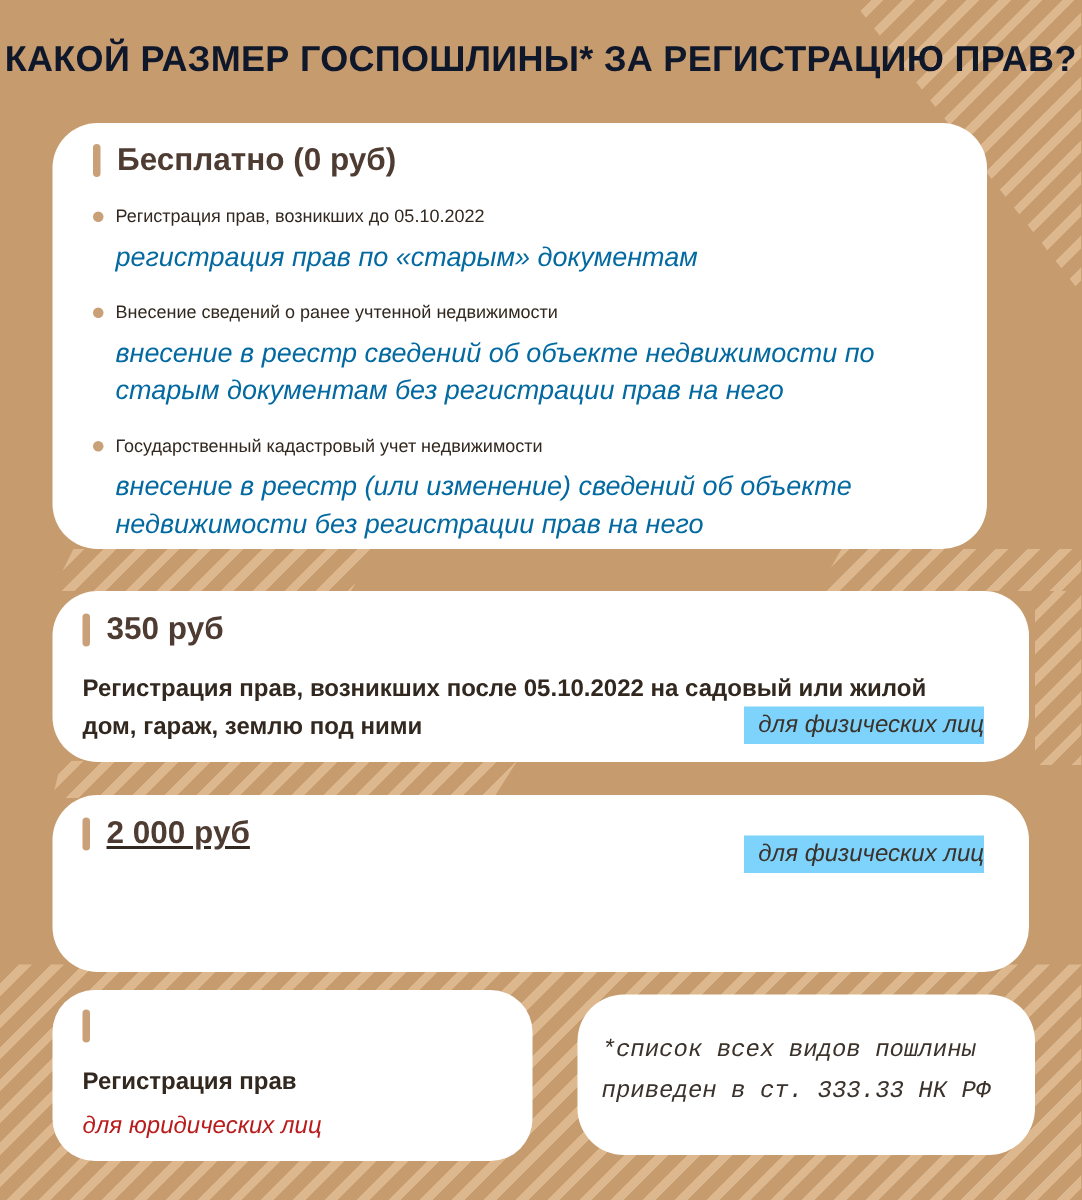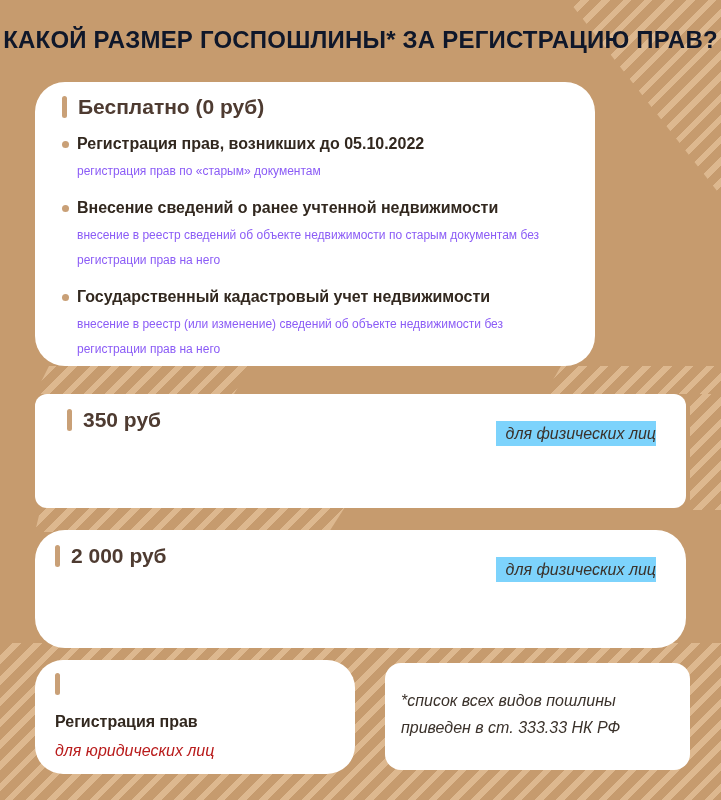--- a/index.html
+++ b/index.html
@@ -41,26 +41,26 @@
 
   
   .card {
     position: absolute;
     background: #ffffff;
     border-radius: 30px;
     box-sizing: border-box;
     color: #32281f;
     overflow: hidden;
   }
-  #card-free  { left: 35px; top:  82px; width: 560px; height: 284px; padding: 12px 30px 0 27px; }
-  #card-350   { left: 35px; top: 394px; width: 651px; height: 114px; padding: 13px 30px 0 32px; border-radius: 12px; }
-  #card-2000  { left: 35px; top: 530px; width: 651px; height: 118px; padding: 13px 30px 0 20px; }
+  #card-free  { left: 35px; top:  82px; width: 623px; height: 284px; padding: 12px 30px 0 27px; }
+  #card-350   { left: 35px; top: 394px; width: 651px; height: 114px; padding: 13px 30px 0 20px; }
+  #card-2000  { left: 35px; top: 530px; width: 651px; height: 118px; padding: 13px 30px 0 20px; text-decoration: underline; }
   #card-22000 { left: 35px; top: 660px; width: 320px; height: 114px; padding: 13px 20px 0 20px; border-radius: 28px; }
-  #card-note  { left: 385px; top: 663px; width: 305px; height: 107px; border-radius: 16px;
-                display: flex; align-items: center; padding: 0 8px 6px 16px; }
+  #card-note  { left: 385px; top: 663px; width: 305px; height: 107px; border-radius: 31px;
+                display: flex; align-items: center; padding: 0 8px 6px 16px; font-family: Liberation Mono, monospace; }
 
   .price-row { display: flex; align-items: center; gap: 11px; margin-bottom: 14px; }
   .accent-bar {
     width: 5px; height: 22px;
     background: #c9a077;
     border-radius: 3px;
     flex: 0 0 auto;
   }
   .price {
     color: #4e3b31;
@@ -70,28 +70,28 @@
   }
 
   
   .item { margin-left: 15px; position: relative; margin-bottom: 14px; }
   .item-bullet {
     position: absolute; left: -15px; top: 7px;
     width: 7px; height: 7px; border-radius: 50%;
     background: #c9a077;
   }
   .item-title {
-    font-size: 16px; font-weight: 700;
+    font-size: 12px; font-weight: 400;
     line-height: 20px; margin: 0 0 5px 0;
     color: #32281f;
   }
   .item-note {
-    font-size: 12px; 
+    font-size: 18px; font-style: italic;
     line-height: 25px; margin: 0;
-    color: #8b5cf6;
+    color: #0369a1;
   }
 
   
   .body {
     position: relative;
     margin-top: 12px;
     font-size: 16px; font-weight: 700;
     line-height: 25px;
     color: #32281f;
   }
@@ -147,20 +147,21 @@
     <p class="item-note">внесение в реестр (или изменение) сведений об объекте недвижимости без регистрации прав на него</p>
   </div>
 </div>
 
 <div class="card" id="card-350">
   <div class="price-row">
     <span class="accent-bar"></span>
     <span class="price">350 руб</span>
   </div>
   <div class="body">
+    <span>Регистрация прав, возникших после 05.10.2022 на садовый или жилой дом, гараж, землю под ними</span>
     <span class="audience">для физических лиц</span>
   </div>
 </div>
 
 <div class="card" id="card-2000">
   <div class="price-row">
     <span class="accent-bar"></span>
     <span class="price">2 000 руб</span>
   </div>
   <div class="body">

